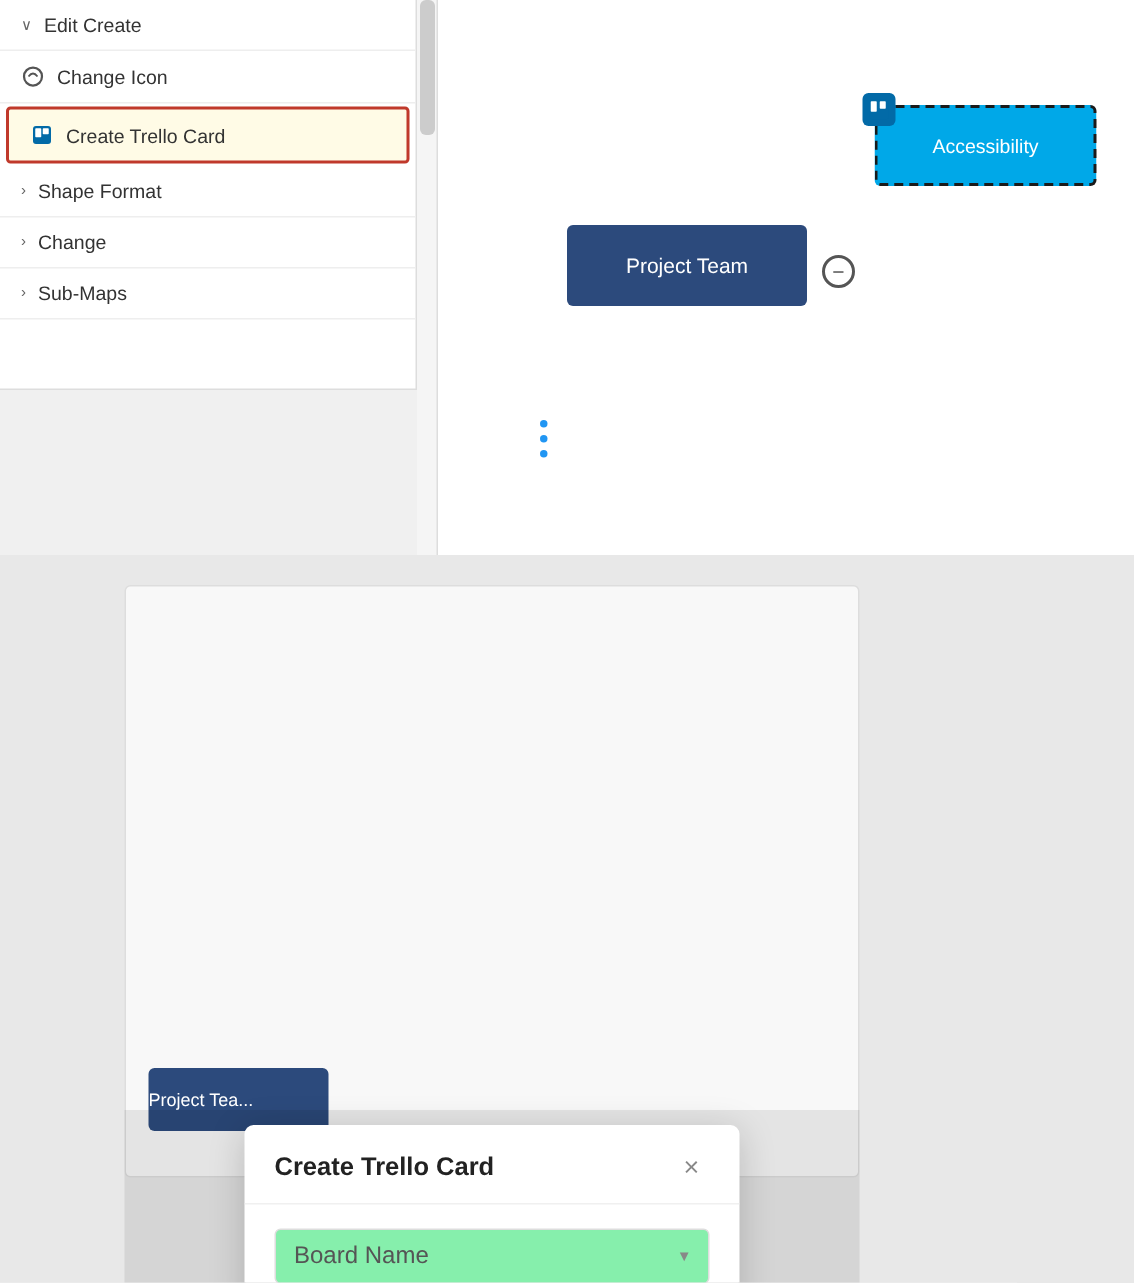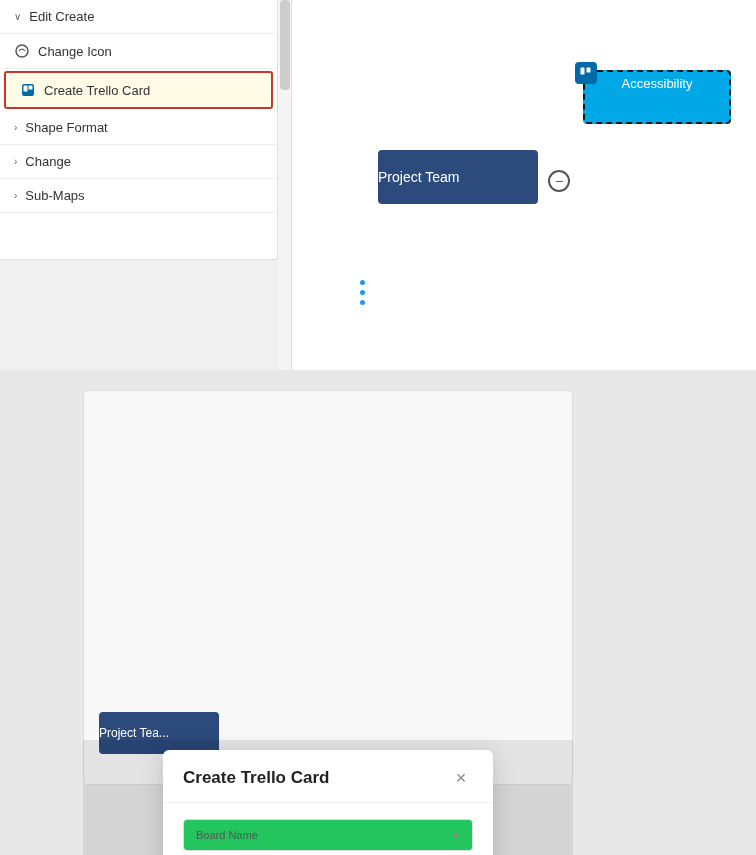--- a/index.html
+++ b/index.html
@@ -100,21 +100,21 @@
     .node-project-team {
       position: absolute;
       top: 100px;
       left: 20px;
       width: 160px;
       height: 54px;
       background: #2c4a7c;
       border-radius: 4px;
       display: flex;
       align-items: center;
-      justify-content: flex-start;
+      justify-content: center;
       color: #fff;
       font-size: 14px;
       font-weight: 500;
     }
 
     .connector-circle {
       position: absolute;
       top: 120px;
       left: 190px;
       width: 22px;
@@ -137,20 +137,21 @@
       flex-direction: column;
       gap: 8px;
     }
 
     .node-right {
       width: 148px;
       height: 54px;
       background: #00a8e8;
       border-radius: 4px;
       display: flex;
+      align-items: center;
       justify-content: center;
       color: #fff;
       font-size: 13px;
       font-weight: 500;
       text-align: center;
       padding: 4px;
     }
 
     .node-right.accessibility {
       background: #00a8e8;
@@ -284,23 +285,23 @@
       display: flex;
       flex-direction: column;
       gap: 12px;
     }
 
     .select-field {
       width: 100%;
       padding: 9px 12px;
       border: 1px solid #ddd;
       border-radius: 4px;
-      font-size: 11px;
+      font-size: 16px;
       color: #555;
-      background: #22c55e;
+      background: #86efac;
       appearance: none;
       cursor: pointer;
       position: relative;
     }
 
     .select-wrapper {
       position: relative;
     }
 
     .select-wrapper::after {

